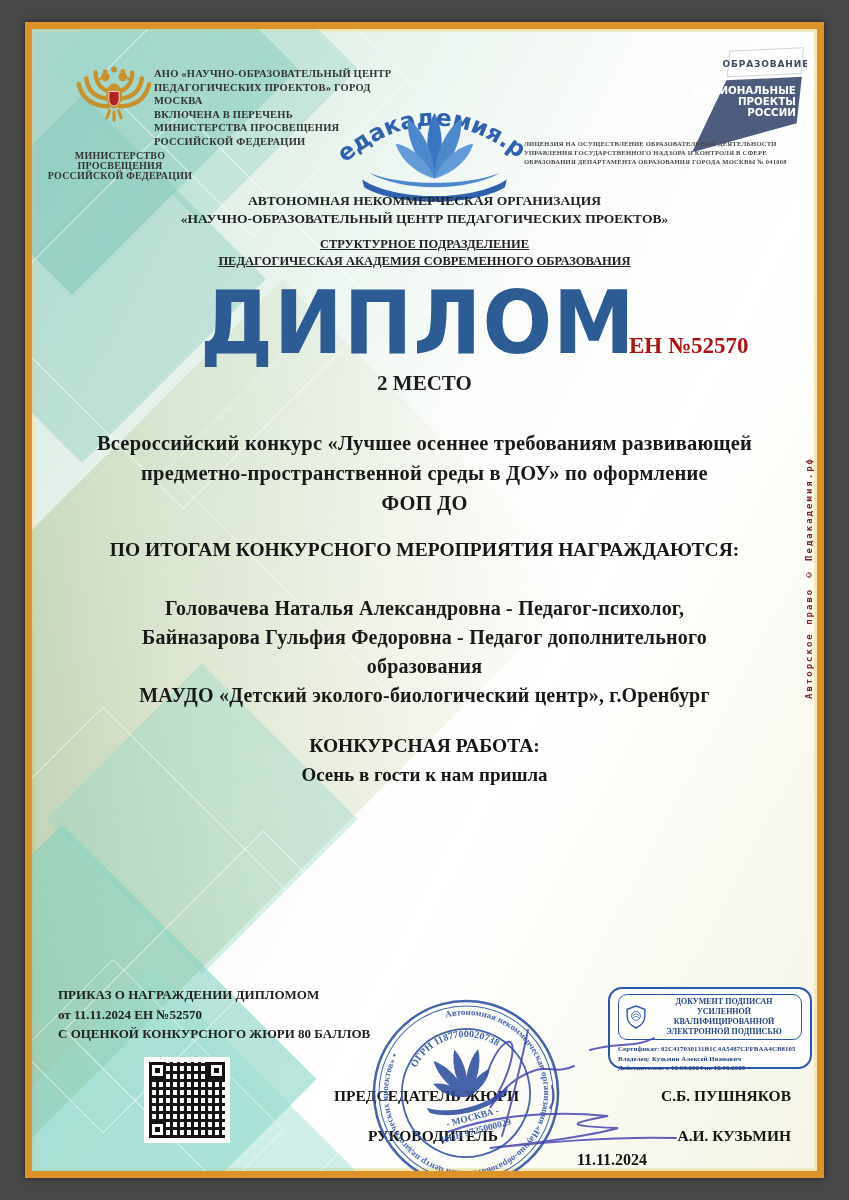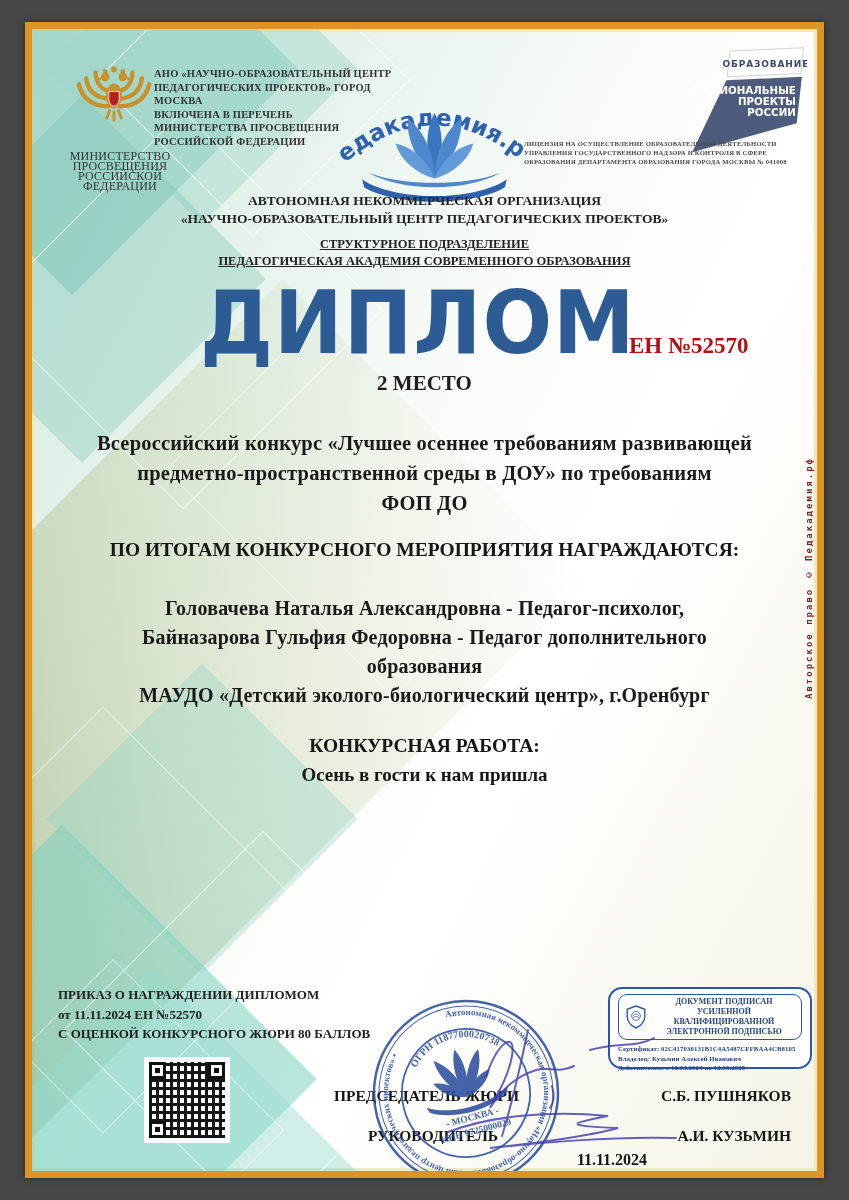--- a/index.html
+++ b/index.html
@@ -15,21 +15,21 @@
     border:7px solid #dd9328;box-sizing:border-box;
     box-shadow:inset 0 0 0 3px #f2e9bd, 0 0 6px rgba(0,0,0,.5);
     background:linear-gradient(118deg,#cfe9e0 0%,#e4f2ea 22%,#fafcf9 45%,#ffffff 62%,#f5f4e6 100%);
     overflow:hidden;
   }
   .bg{position:absolute;inset:0;overflow:hidden;pointer-events:none;}
   .dfill,.dline{position:absolute;transform:rotate(45deg);}
   .dline{border:1px solid rgba(255,255,255,.65);}
   
   .orgblock{font-weight:bold;font-size:10.5px;line-height:13.5px;color:#313131;letter-spacing:.2px;}
-  .ministry{font-weight:normal;font-size:12px;line-height:10px;color:#343434;text-align:center;letter-spacing:.2px;}
+  .ministry{font-weight:bold;font-size:10px;line-height:10px;color:#343434;text-align:center;letter-spacing:.2px;}
   .license{font-weight:bold;font-size:6.6px;line-height:9px;color:#4a4a4a;letter-spacing:.2px;}
   .cline{display:block;text-align:center;}
   .orgtitle{font-weight:bold;font-size:13.5px;line-height:18px;color:#222;width:100%;text-align:center;}
   .subdiv{font-weight:bold;font-size:12.5px;line-height:16.5px;color:#222;width:100%;text-align:center;text-decoration:underline;}
   .diploma-title{
     font-family:"DejaVu Sans","Liberation Sans",sans-serif;font-weight:bold;
     font-size:82px;line-height:84px;color:#2d5c94;letter-spacing:1px;
     transform:scaleY(1.06);text-align:center;
   }
   .diploma-number{font-weight:bold;font-size:23px;color:#b01212;}
@@ -168,21 +168,21 @@
     <span class="cline">СТРУКТУРНОЕ ПОДРАЗДЕЛЕНИЕ</span>
     <span class="cline">ПЕДАГОГИЧЕСКАЯ АКАДЕМИЯ СОВРЕМЕННОГО ОБРАЗОВАНИЯ</span>
   </div>
 
   <div class="abs diploma-title" style="left:168px;top:252px;width:420px;">ДИПЛОМ</div>
   <div class="abs diploma-number" style="left:597px;top:280px;margin-top:24px;">ЕН №52570</div>
   <div class="abs place" style="left:0;top:342px;">2 МЕСТО</div>
 
   <div class="abs bigserif" style="left:0;top:399px;padding:0 6px;box-sizing:border-box;">
     <span class="cline">Всероссийский конкурс «Лучшее осеннее требованиям развивающей</span>
-    <span class="cline">предметно-пространственной среды в ДОУ» по требованиям</span>
+    <span class="cline">предметно-пространственной среды в ДОУ» по оформление</span>
     <span class="cline">ФОП ДО</span>
   </div>
 
   <div class="abs heading" style="left:0;top:510px;">ПО ИТОГАМ КОНКУРСНОГО МЕРОПРИЯТИЯ НАГРАЖДАЮТСЯ:</div>
 
   <div class="abs bigserif" style="left:0;top:565px;line-height:29px;font-size:20px;">
     <span class="cline">Головачева Наталья Александровна - Педагог-психолог,</span>
     <span class="cline">Байназарова Гульфия Федоровна - Педагог дополнительного</span>
     <span class="cline">образования</span>
     <span class="cline">МАУДО «Детский эколого-биологический центр», г.Оренбург</span>

